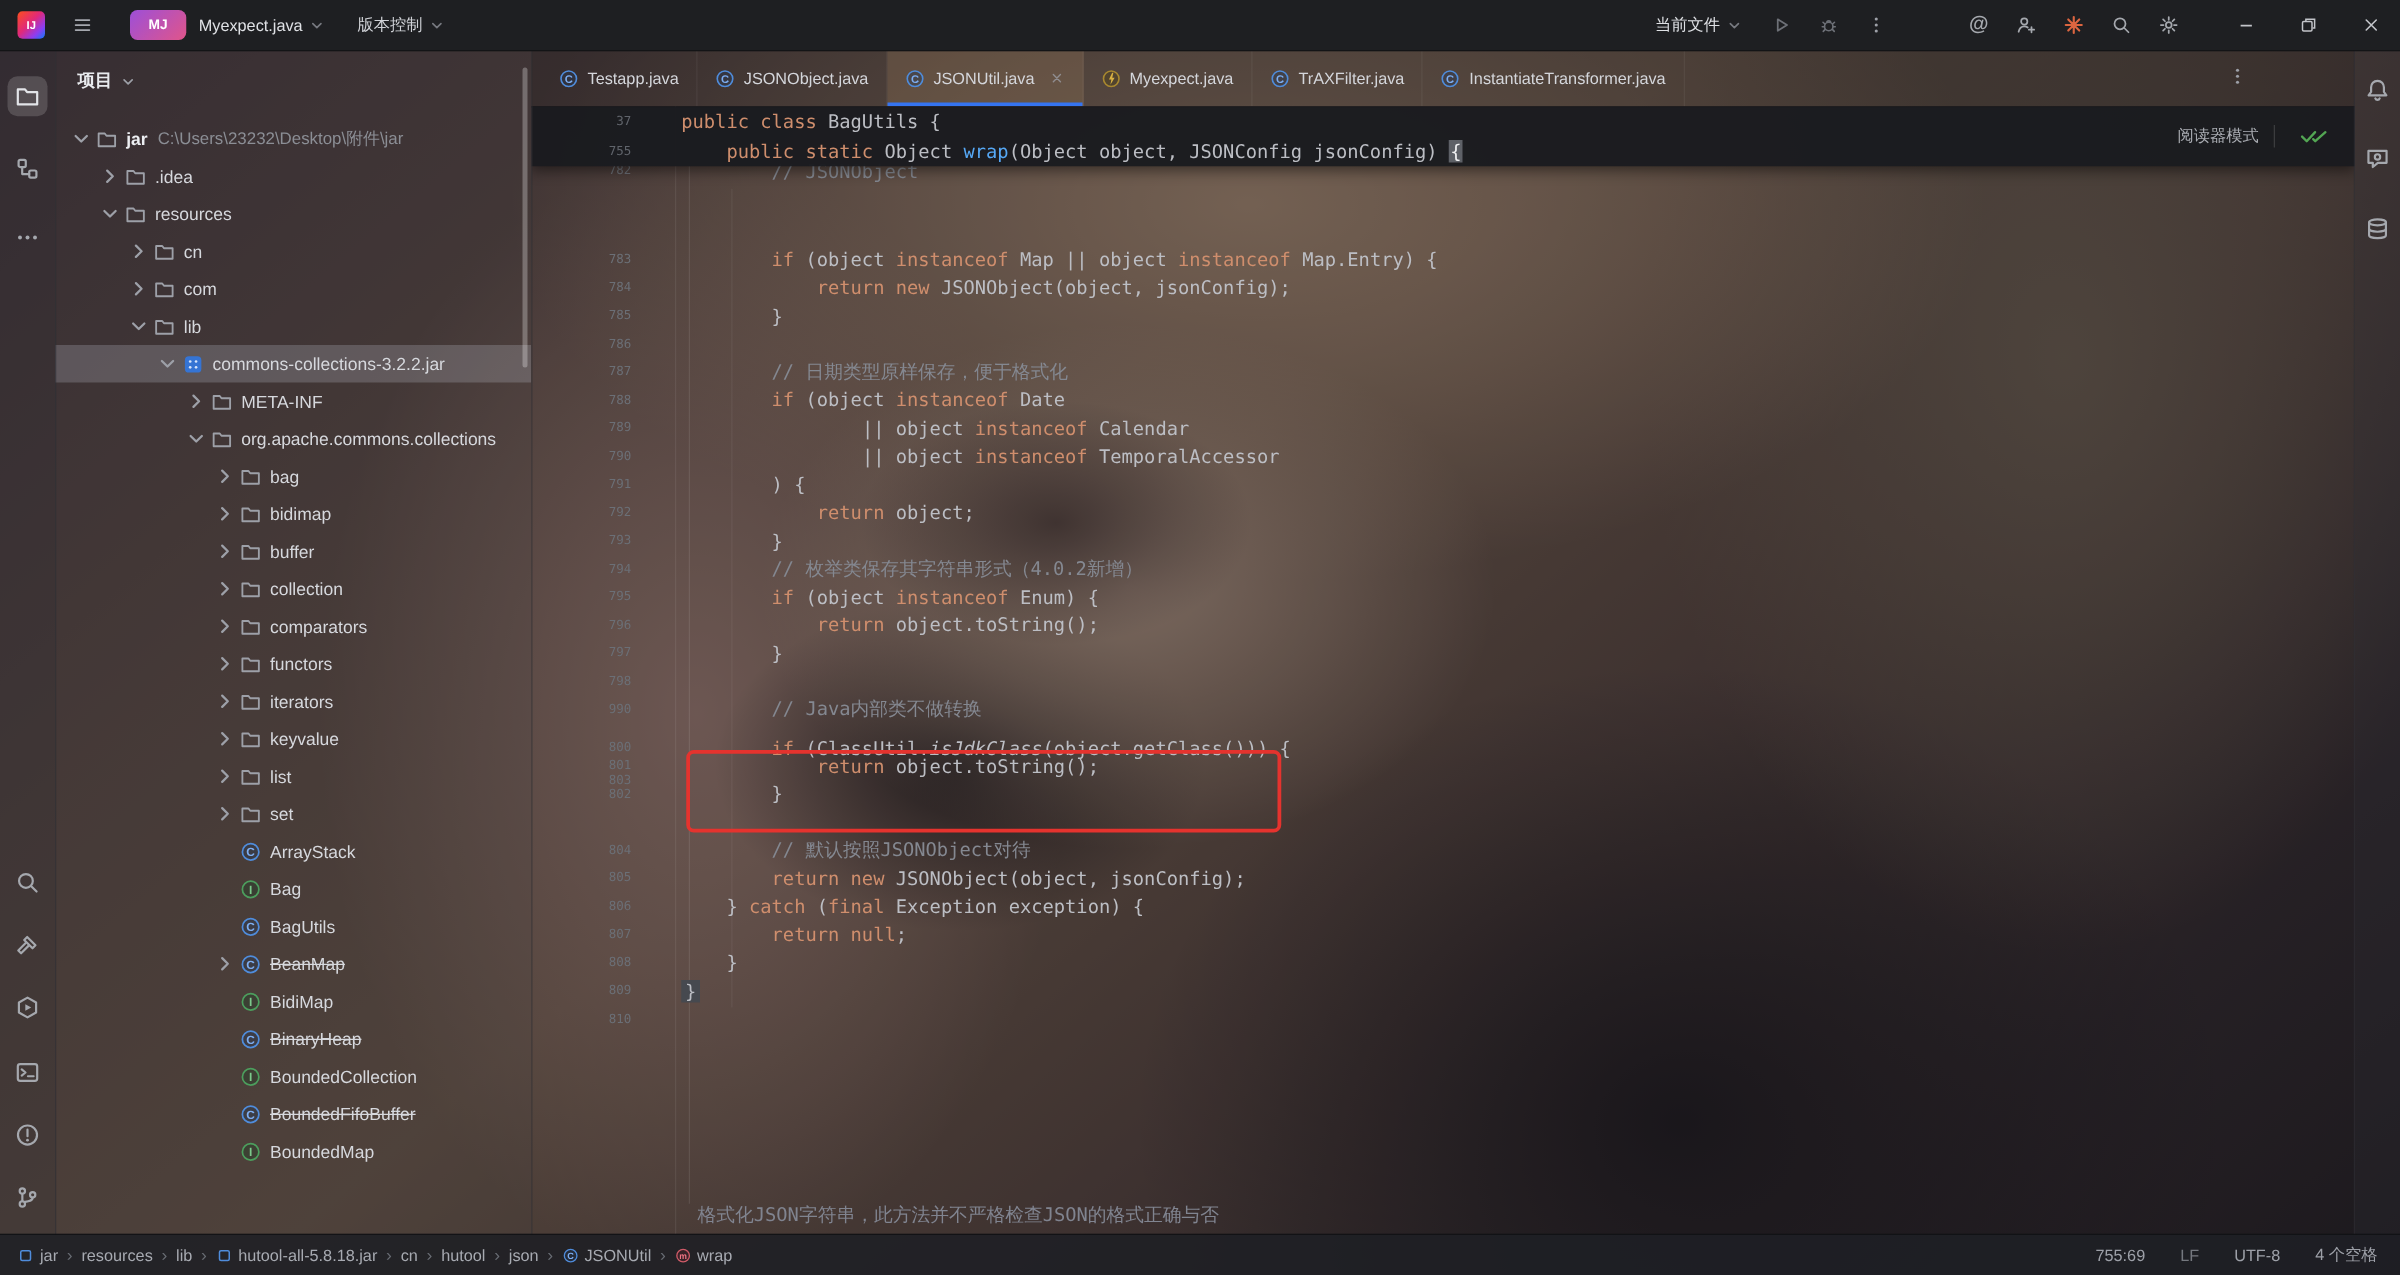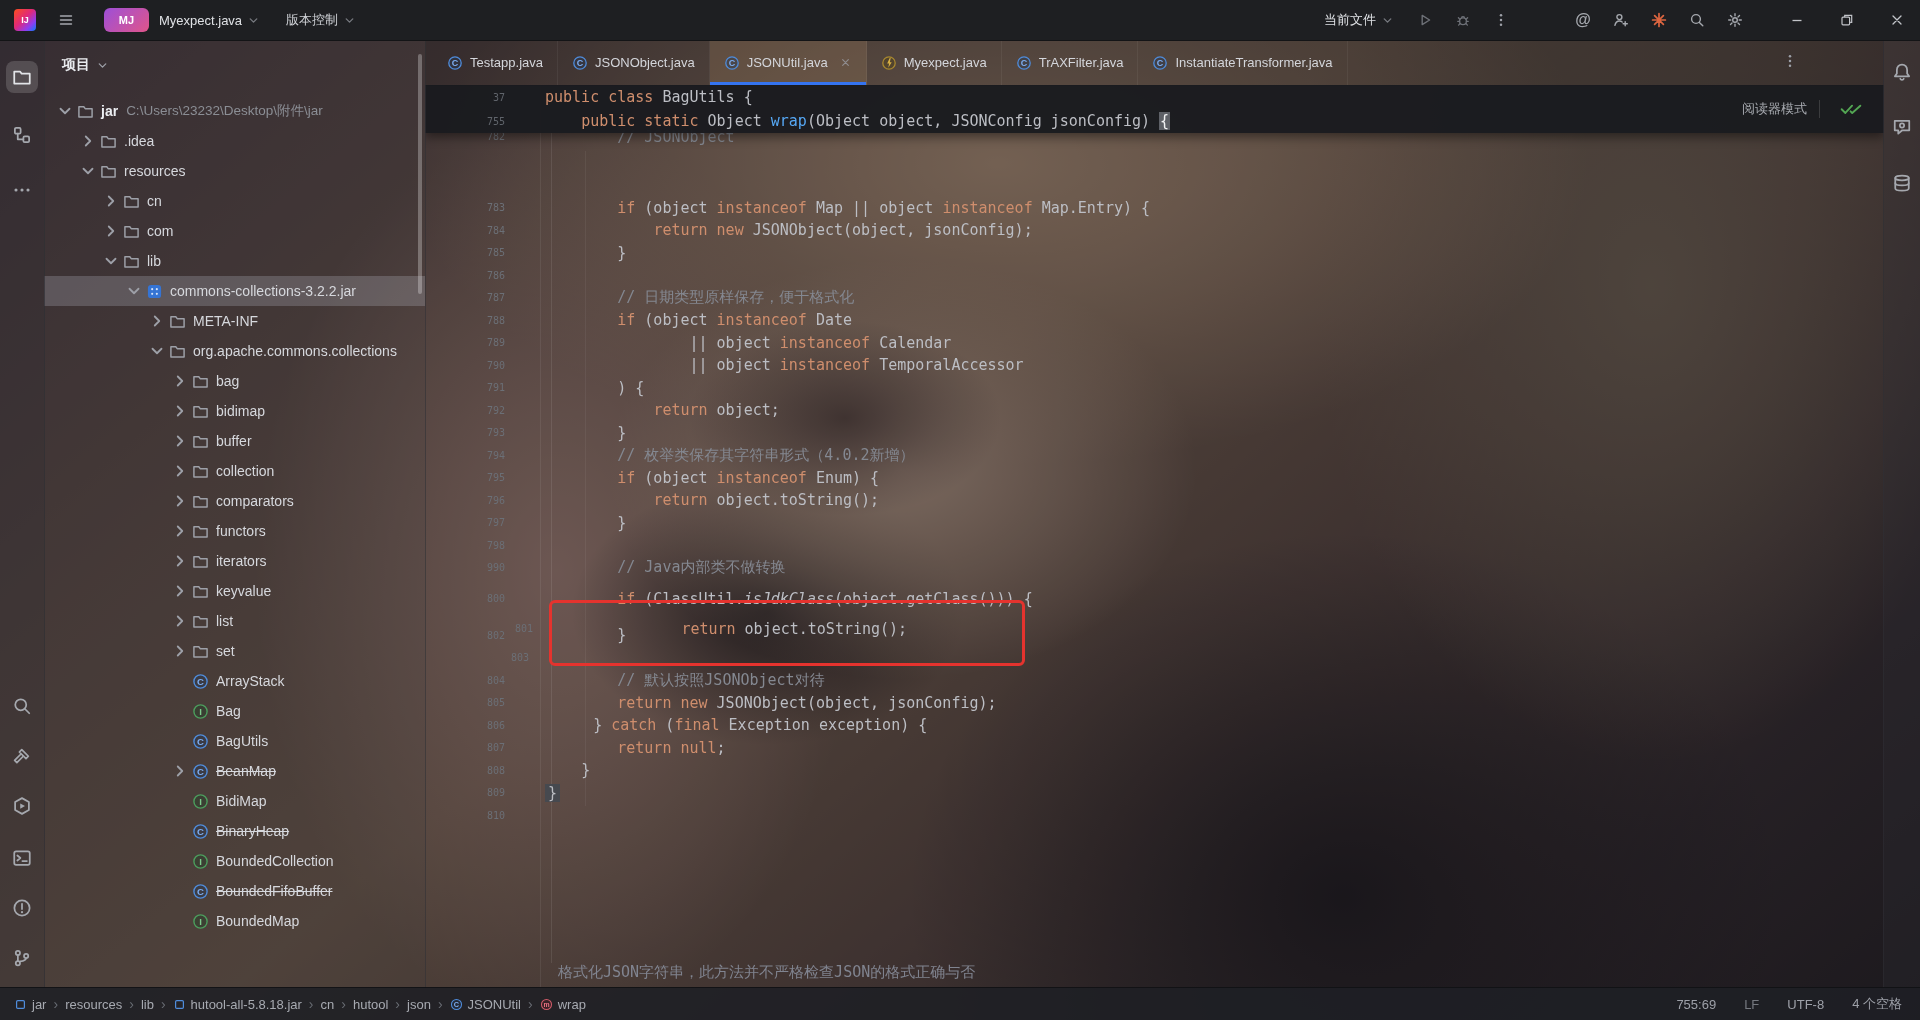--- a/index.html
+++ b/index.html
@@ -905,41 +905,41 @@
           <pre></pre>
         </div>
         <div class="cl" style="top: 471px;">
           <span class="num">990</span>
           <pre>        <span class="c">// Java内部类不做转换</span></pre>
         </div>
         <div class="cl" style="top: 502px;">
           <span class="num">800</span>
           <pre>        <span class="k">if</span><span class="p"> (ClassUtil.</span><span class="i">isJdkClass</span><span class="p">(object.getClass())) {</span></pre>
         </div>
-        <div class="cl" style="top: 532px; margin-left: 28px;">
+        <div class="cl" style="top: 516px;">
           <span class="num">801</span>
           <pre>            <span class="k">return</span><span class="p"> object.toString();</span></pre>
         </div>
         <div class="cl" style="top: 538.5px;">
           <span class="num">802</span>
           <pre>        <span class="p">}</span></pre>
         </div>
-        <div class="cl" style="top: 561px; margin-left: 24px;">
+        <div class="cl" style="top: 528px;">
           <span class="num">803</span>
           <pre></pre>
         </div>
         <div class="cl" style="top: 583.5px;">
           <span class="num">804</span>
           <pre>        <span class="c">// 默认按照JSONObject对待</span></pre>
         </div>
         <div class="cl" style="top: 606px;">
           <span class="num">805</span>
           <pre>        <span class="k">return</span><span class="p"> </span><span class="k">new</span><span class="p"> JSONObject(object, jsonConfig);</span></pre>
         </div>
-        <div class="cl" style="top: 628.5px; gap: 12px;">
+        <div class="cl" style="top: 628.5px;">
           <span class="num">806</span>
           <pre>    <span class="p">} </span><span class="k">catch</span><span class="p"> (</span><span class="k">final</span><span class="p"> Exception exception) {</span></pre>
         </div>
         <div class="cl" style="top: 651px;">
           <span class="num">807</span>
           <pre>        <span class="k">return</span><span class="p"> </span><span class="k">null</span><span class="p">;</span></pre>
         </div>
         <div class="cl" style="top: 673.5px;">
           <span class="num">808</span>
           <pre>    <span class="p">}</span></pre>

